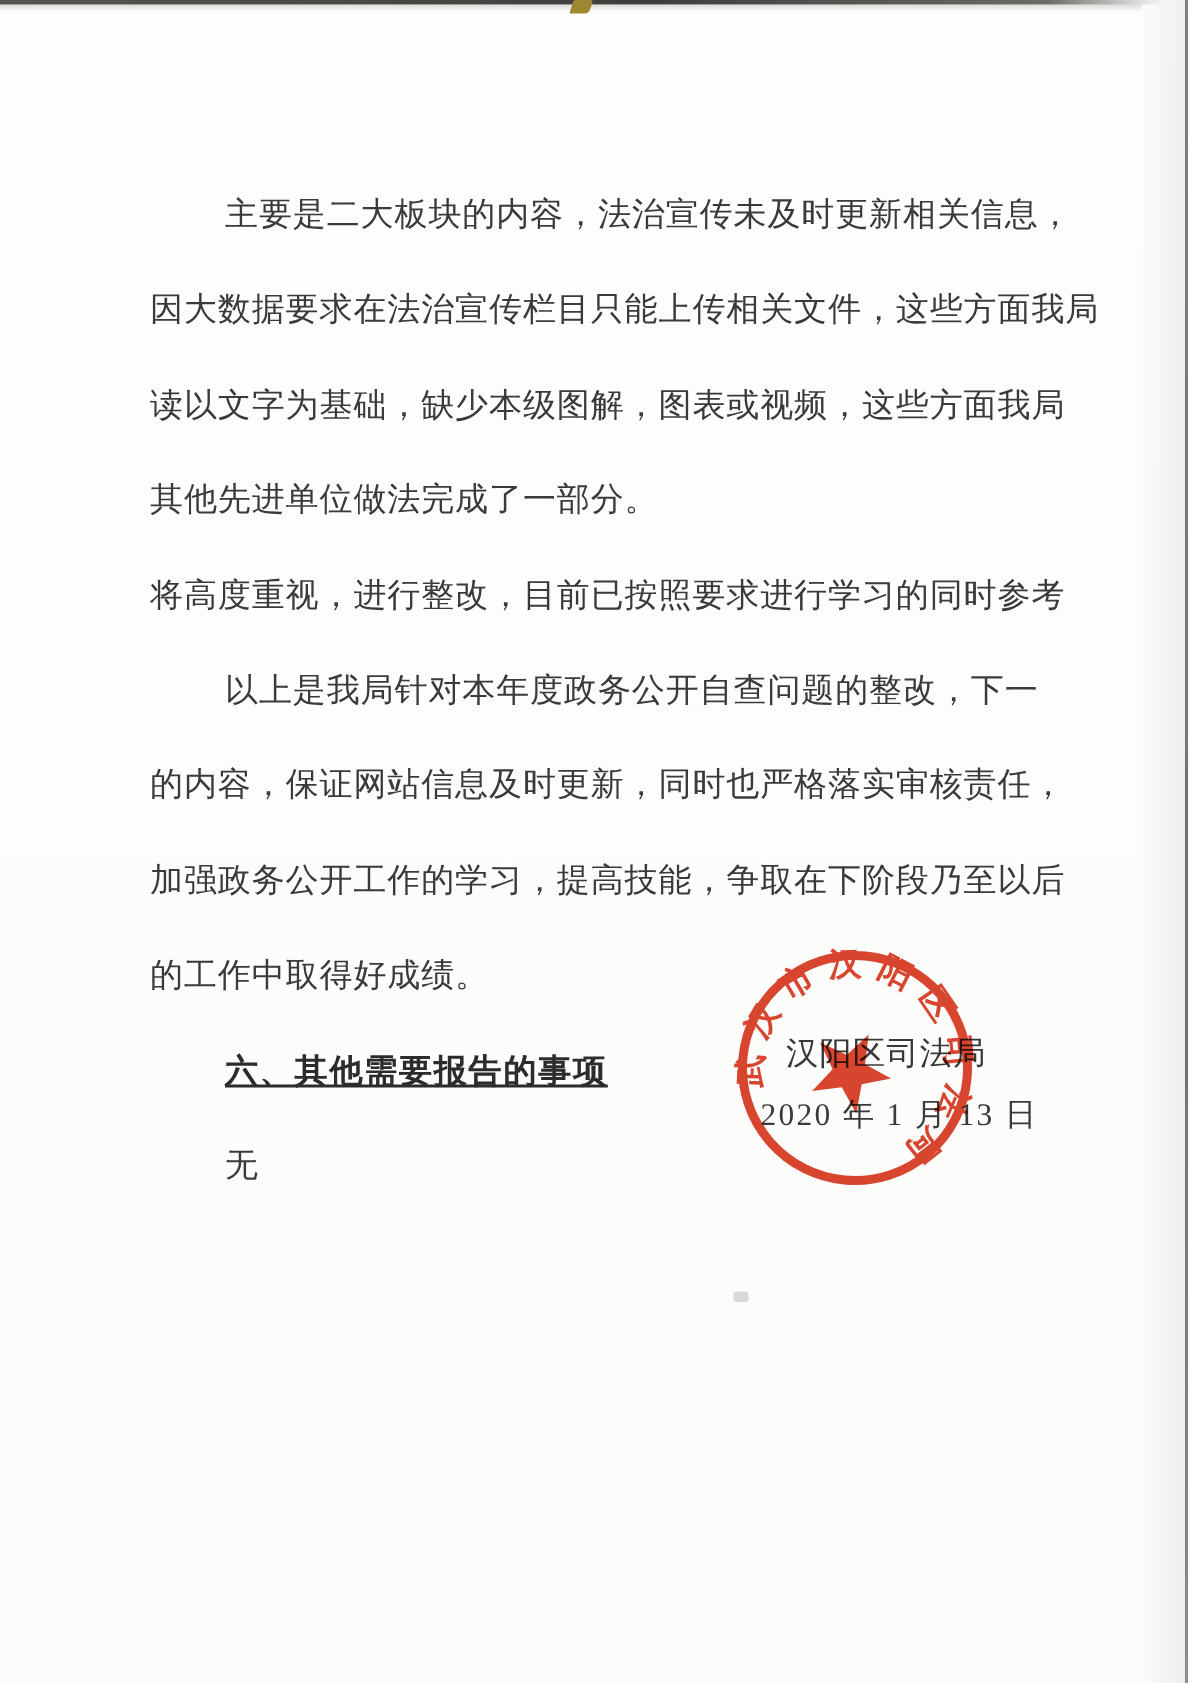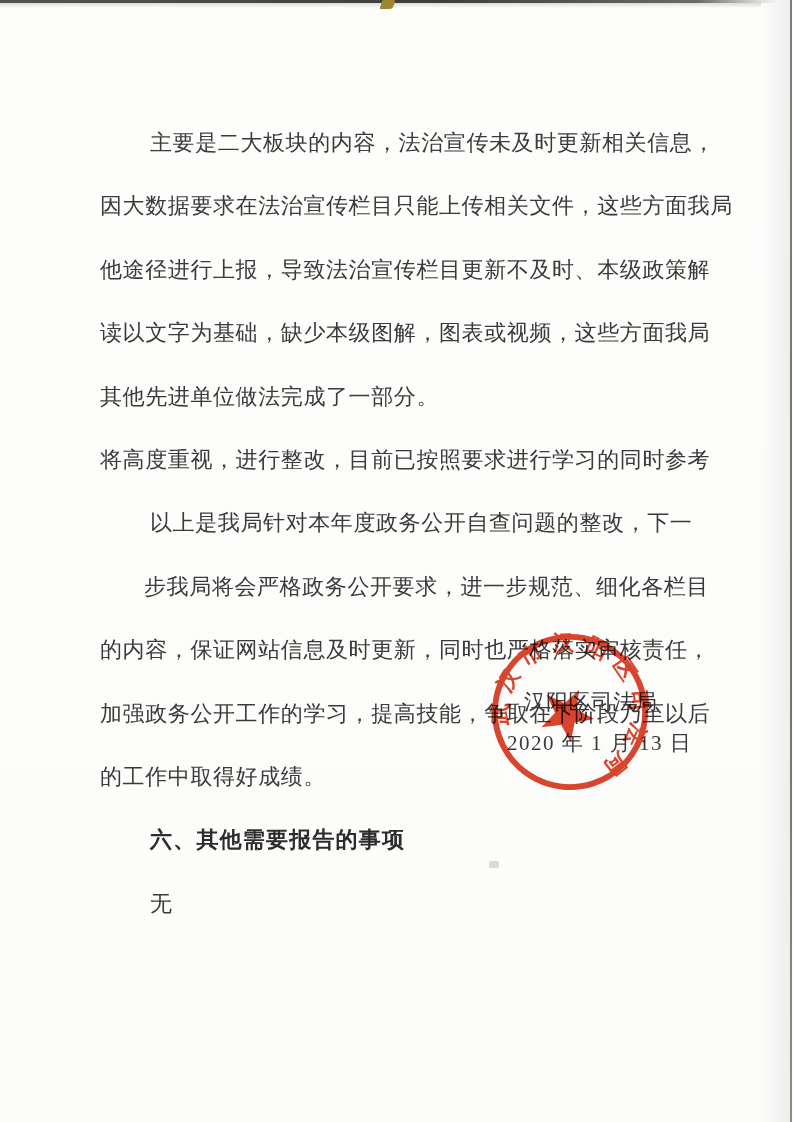--- a/index.html
+++ b/index.html
@@ -46,21 +46,21 @@
     font-size: 22px; letter-spacing: 0.6px;
   }
   .line {
     height: 41.4px; line-height: 41.4px;
     white-space: nowrap;
   }
   .indent { padding-left: 50px; }
   .indent-sm { padding-left: 44px; }
   .heading {
     font-family: "Liberation Sans", sans-serif;
-    font-weight: 700; color: #2c2c2c; letter-spacing: 1.2px;
+    font-weight: 700; color: #2c2c2c; letter-spacing: 1.2px; text-decoration: underline;
   }
 
   
   .signature-name {
     position: absolute; left: 524px; top: 687px;
     font-size: 21.5px; letter-spacing: 0.8px; color: #383838; white-space: nowrap;
   }
   .signature-date {
     position: absolute; left: 507px; top: 729px;
     font-size: 21px; letter-spacing: 1.5px; color: #3a3a3a; white-space: nowrap;
@@ -81,26 +81,24 @@
   <div class="scan-top-edge"></div>
   <div class="scan-top-shadow"></div>
   <div class="scan-yellow-mark"></div>
   <div class="scan-right-shade"></div>
   <div class="scan-right-line"></div>
   <div class="scan-speck"></div>
 
   <div class="text-column">
     <p class="line indent">主要是二大板块的内容，法治宣传未及时更新相关信息，</p>
     <p class="line">因大数据要求在法治宣传栏目只能上传相关文件，这些方面我局</p>
-    <p class="line">他途径进行上报，导致法治宣传栏目更新不及时、本级政策解</p>
     <p class="line">读以文字为基础，缺少本级图解，图表或视频，这些方面我局</p>
     <p class="line">其他先进单位做法完成了一部分。</p>
     <p class="line">将高度重视，进行整改，目前已按照要求进行学习的同时参考</p>
     <p class="line indent">以上是我局针对本年度政务公开自查问题的整改，下一</p>
-    <p class="line indent-sm">步我局将会严格政务公开要求，进一步规范、细化各栏目</p>
     <p class="line">的内容，保证网站信息及时更新，同时也严格落实审核责任，</p>
     <p class="line">加强政务公开工作的学习，提高技能，争取在下阶段乃至以后</p>
     <p class="line">的工作中取得好成绩。</p>
     <p class="line indent heading">六、其他需要报告的事项</p>
     <p class="line indent">无</p>
   </div>
 
   <div class="signature-name">汉阳区司法局</div>
   <div class="signature-date">2020 年 1 月 13 日</div>
 

